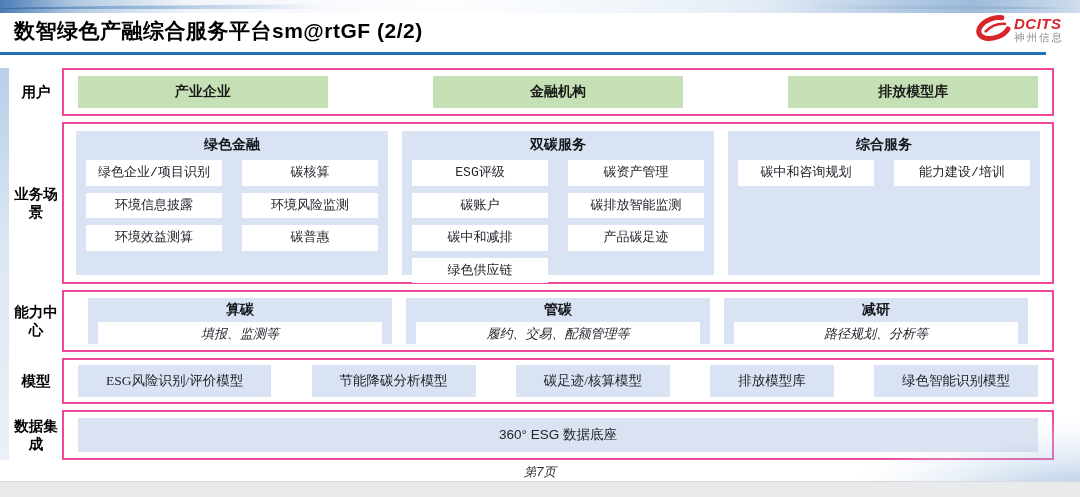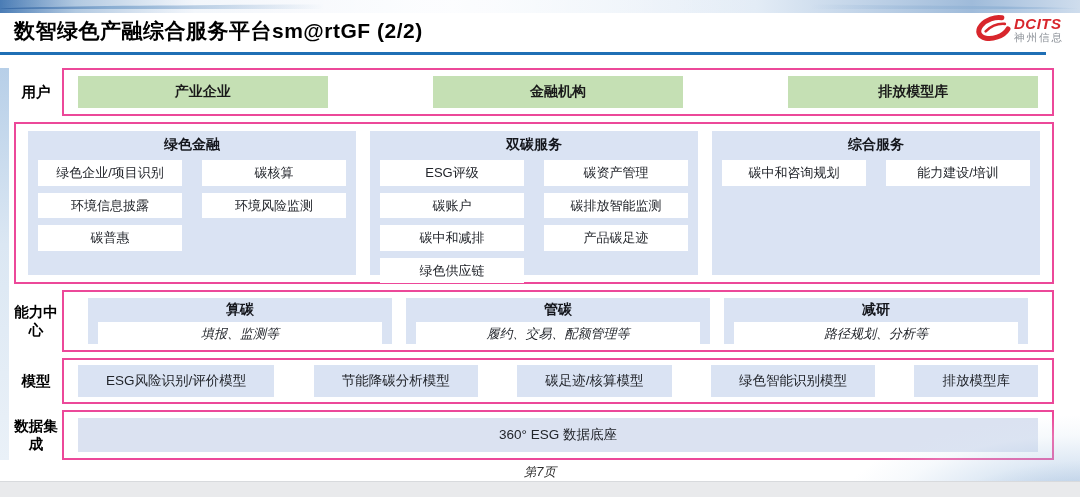--- a/index.html
+++ b/index.html
@@ -36,35 +36,35 @@
   .row-label{width:44px;margin-right:4px;display:flex;align-items:center;justify-content:center;
     text-align:center;font-weight:bold;font-size:14.5px;color:#000;line-height:1.25;}
   .row-box{flex:1;border:2px solid #ec4899;background:#fff;box-sizing:border-box;}
 
   
   .row-users .row-box{height:48px;display:flex;align-items:center;justify-content:space-between;padding:0 14px;}
   .user-chip{width:26%;height:32px;background:#c5e0b4;display:flex;align-items:center;justify-content:center;
     font-size:14px;font-weight:bold;color:#1a1a1a;}
 
   
-  .row-scen .row-box{height:162px;display:flex;gap:14px;padding:7px 12px;}
+  .row-scen .row-box{height:162px;display:flex;gap:14px;padding:7px 12px;font-family:Liberation Mono, monospace;}
   .scen-col{flex:1;background:#dae3f3;padding:4px 10px 8px;display:flex;flex-direction:column;}
   .scen-head{text-align:center;font-weight:bold;font-size:14px;color:#14161c;margin:1px 0 6px;}
   .scen-grid{display:grid;grid-template-columns:1fr 1fr;gap:7px 20px;align-content:start;}
   .scen-item{background:#fff;text-align:center;font-size:13px;color:#22252b;padding:4px 2px;line-height:1.35;}
 
   
   .row-cap .row-box{height:62px;display:flex;gap:14px;padding:6px 24px;}
   .cap-card{flex:1;background:#dae3f3;padding:3px 10px 6px;display:flex;flex-direction:column;}
   .cap-title{text-align:center;font-weight:bold;font-size:14px;color:#14161c;margin-bottom:3px;}
   .cap-desc{background:#fff;text-align:center;font-style:italic;font-size:13px;color:#22252b;padding:3px 2px;flex:1;
     display:flex;align-items:center;justify-content:center;}
 
   
-  .row-mod .row-box{height:46px;display:flex;align-items:center;justify-content:space-between;padding:0 14px;gap:24px;}
+  .row-mod .row-box{height:46px;display:flex;align-items:center;justify-content:space-between;padding:0 14px;gap:24px;font-family:Liberation Serif, serif;}
   .mod-chip{background:#dae3f3;font-size:13.5px;color:#22252b;white-space:nowrap;padding:7px 28px;text-align:center;}
 
   
   .row-data .row-box{height:50px;display:flex;align-items:center;padding:0 14px;}
   .data-chip{flex:1;background:#dbe2f1;height:34px;display:flex;align-items:center;justify-content:center;
     font-size:13.5px;color:#22252b;}
 
   
   .footer{position:absolute;left:0;bottom:16px;width:100%;text-align:center;
     font-style:italic;font-size:12.5px;color:#2b2b2b;}
@@ -104,29 +104,31 @@
     <div class="row row-users">
       <div class="row-label">用户</div>
       <div class="row-box">
         <div class="user-chip">产业企业</div>
         <div class="user-chip">金融机构</div>
         <div class="user-chip">排放模型库</div>
       </div>
     </div>
 
     <div class="row row-scen">
+      <div class="row-label">业务场景</div>
       <div class="row-box">
 
         <div class="scen-col">
           <div class="scen-head">绿色金融</div>
           <div class="scen-grid">
             <div class="scen-item">绿色企业/项目识别</div>
             <div class="scen-item">碳核算</div>
             <div class="scen-item">环境信息披露</div>
             <div class="scen-item">环境风险监测</div>
+            <div class="scen-item">环境效益测算</div>
             <div class="scen-item">碳普惠</div>
           </div>
         </div>
 
         <div class="scen-col">
           <div class="scen-head">双碳服务</div>
           <div class="scen-grid">
             <div class="scen-item">ESG评级</div>
             <div class="scen-item">碳资产管理</div>
             <div class="scen-item">碳账户</div>
@@ -165,22 +167,22 @@
         </div>
       </div>
     </div>
 
     <div class="row row-mod">
       <div class="row-label">模型</div>
       <div class="row-box">
         <div class="mod-chip">ESG风险识别/评价模型</div>
         <div class="mod-chip">节能降碳分析模型</div>
         <div class="mod-chip">碳足迹/核算模型</div>
+        <div class="mod-chip">排放模型库</div>
         <div class="mod-chip">绿色智能识别模型</div>
-        <div class="mod-chip">排放模型库</div>
       </div>
     </div>
 
     <div class="row row-data">
       <div class="row-label">数据集成</div>
       <div class="row-box">
         <div class="data-chip">360° ESG 数据底座</div>
       </div>
     </div>
 

